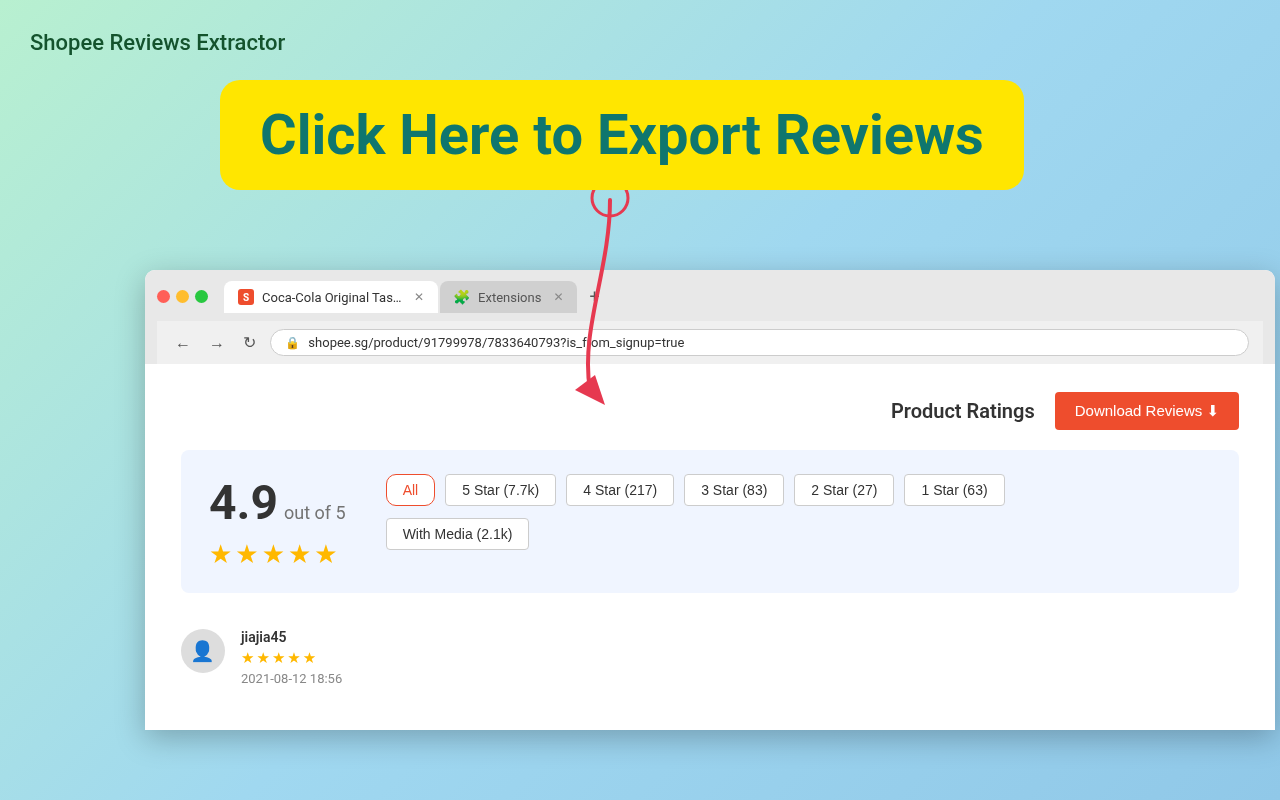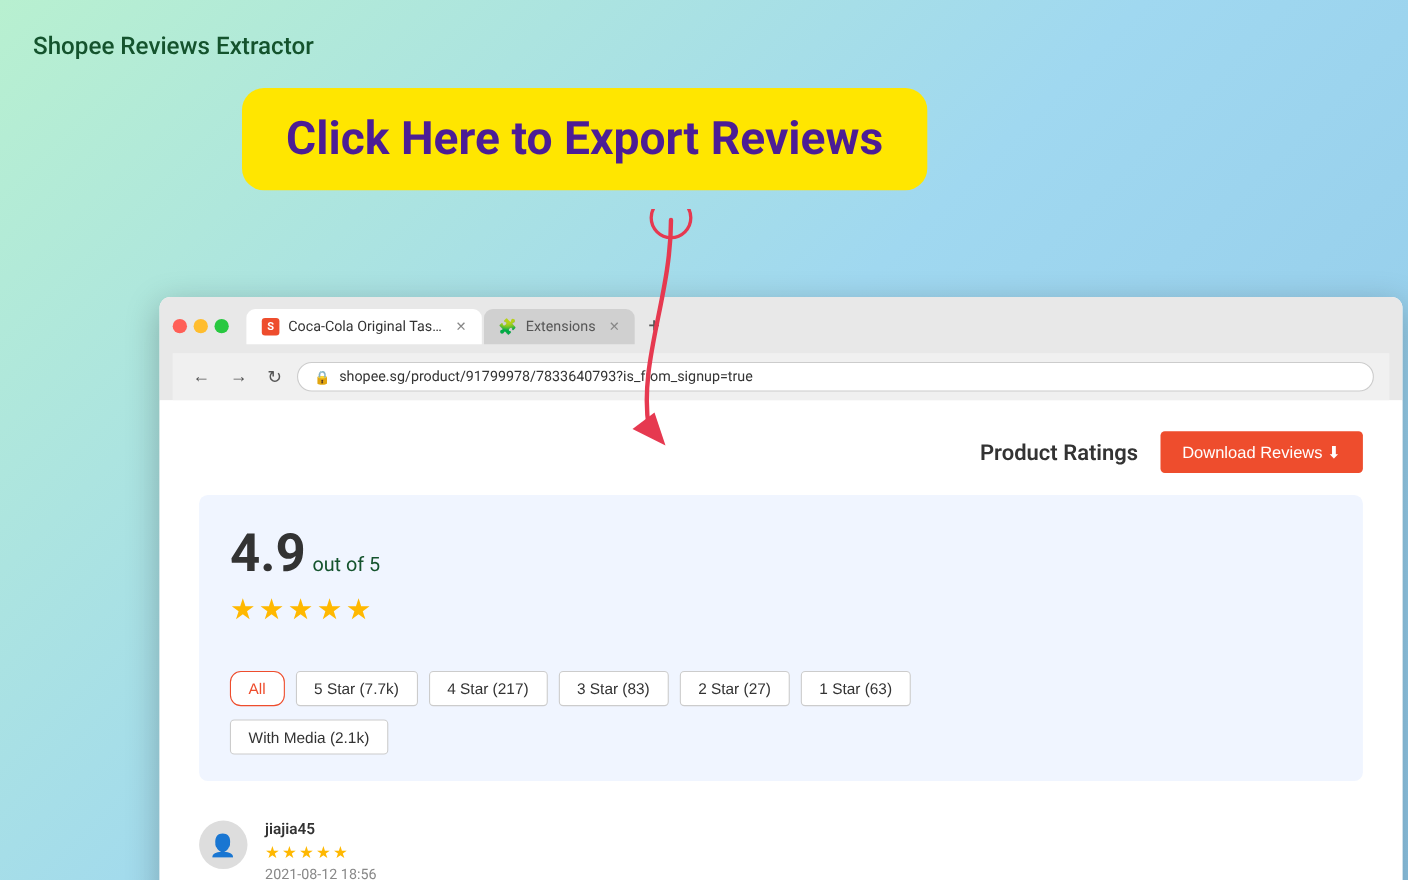--- a/index.html
+++ b/index.html
@@ -24,23 +24,23 @@
     }
 
     
     .tooltip-bubble {
       position: absolute;
       top: 80px;
       left: 220px;
       background: #FFE600;
       border-radius: 20px;
       padding: 22px 40px;
-      font-size: 42px;
+      font-size: 56px;
       font-weight: 700;
-      color: #4c1d95;
+      color: #0f766e;
       white-space: nowrap;
       z-index: 10;
     }
 
     
     .arrow-svg {
       position: absolute;
       top: 190px;
       left: 520px;
       z-index: 10;
@@ -237,21 +237,20 @@
 
     
     .ratings-box {
       background: #f0f5ff;
       border-radius: 8px;
       padding: 24px 28px;
       display: flex;
       align-items: flex-start;
       gap: 40px;
       margin-bottom: 20px;
-      flex-direction: column;
     }
 
     .rating-score-section {
       display: flex;
       flex-direction: column;
       gap: 8px;
     }
 
     .rating-score {
       display: flex;
@@ -260,21 +259,21 @@
     }
 
     .rating-number {
       font-size: 48px;
       font-weight: 700;
       color: #333;
     }
 
     .rating-outof {
       font-size: 18px;
-      color: #14532d;
+      color: #737373;
     }
 
     .stars-row {
       display: flex;
       gap: 3px;
     }
 
     .star {
       font-size: 26px;
       color: #FFB800;

